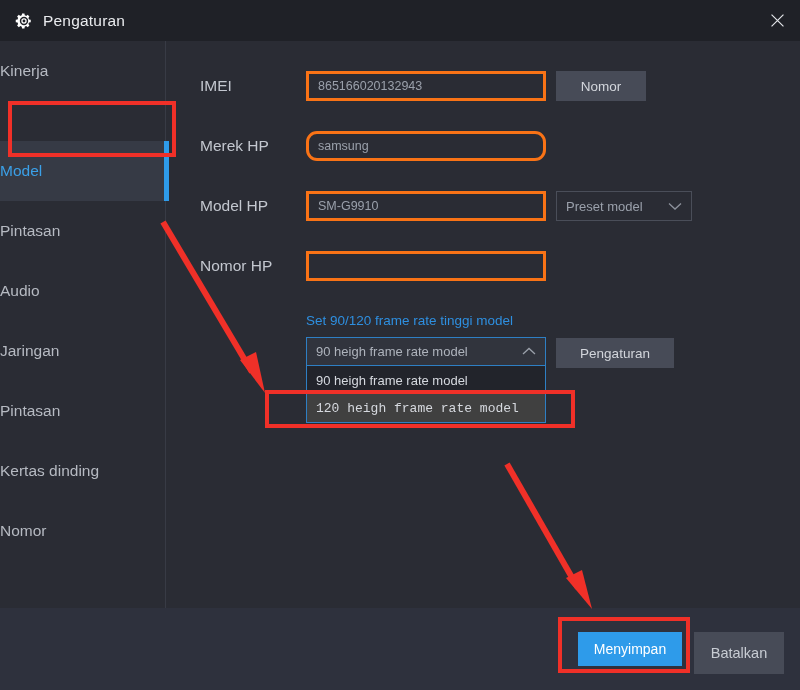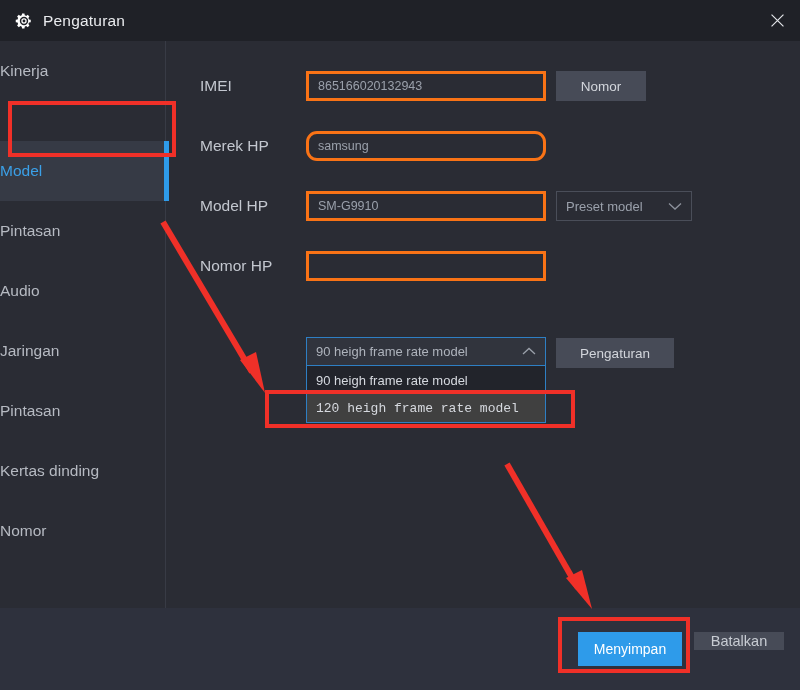--- a/index.html
+++ b/index.html
@@ -309,20 +309,21 @@
             </svg>
           </span>
         </div>
       </div>
 
       <div class="row" style="top:205px;">
         <span class="field-label">Nomor HP</span>
         <input class="text-input" style="top: 5px;" type="text" value="">
       </div>
 
+      <span class="fr-link" style="top:272px;">Set 90/120 frame rate tinggi model</span>
 
       <div class="fr-select" style="top:296px;">
         <span>90 heigh frame rate model</span>
         <span class="chev" style="margin-left:auto;display:flex;align-items:center;">
           <svg width="14" height="9" viewBox="0 0 14 9">
             <path d="M1 7 L7 1.5 L13 7" stroke="#9aa0aa" stroke-width="1.3" fill="none"></path>
           </svg>
         </span>
       </div>
 
@@ -335,21 +336,21 @@
         </div>
       </div>
 
       <button class="btn-grey" style="left:390px;top:297px;width:118px;height:30px;">Pengaturan</button>
 
     </div>
   </div>
 
   <div class="footer">
     <button class="btn-primary" style="left:578px;top:24px;width:104px;height:34px;">Menyimpan</button>
-    <button class="btn-secondary" style="left:694px;top:24px;width:90px;height:18px;">Batalkan</button>
+    <button class="btn-secondary" style="left:694px;top:24px;width:90px;height:42px;">Batalkan</button>
   </div>
 
   <div class="anno-layer">
     <div class="anno-box" style="left:8px;top:101px;width:168px;height:56px;"></div>
     <div class="anno-box" style="left:265px;top:390px;width:310px;height:38px;"></div>
     <div class="anno-box" style="left:558px;top:617px;width:132px;height:56px;"></div>
 
     <svg width="800" height="690" style="position:absolute;left:0;top:0;">
       <g>
         <line x1="163" y1="222" x2="252" y2="372" stroke="#f03028" stroke-width="6"></line>

